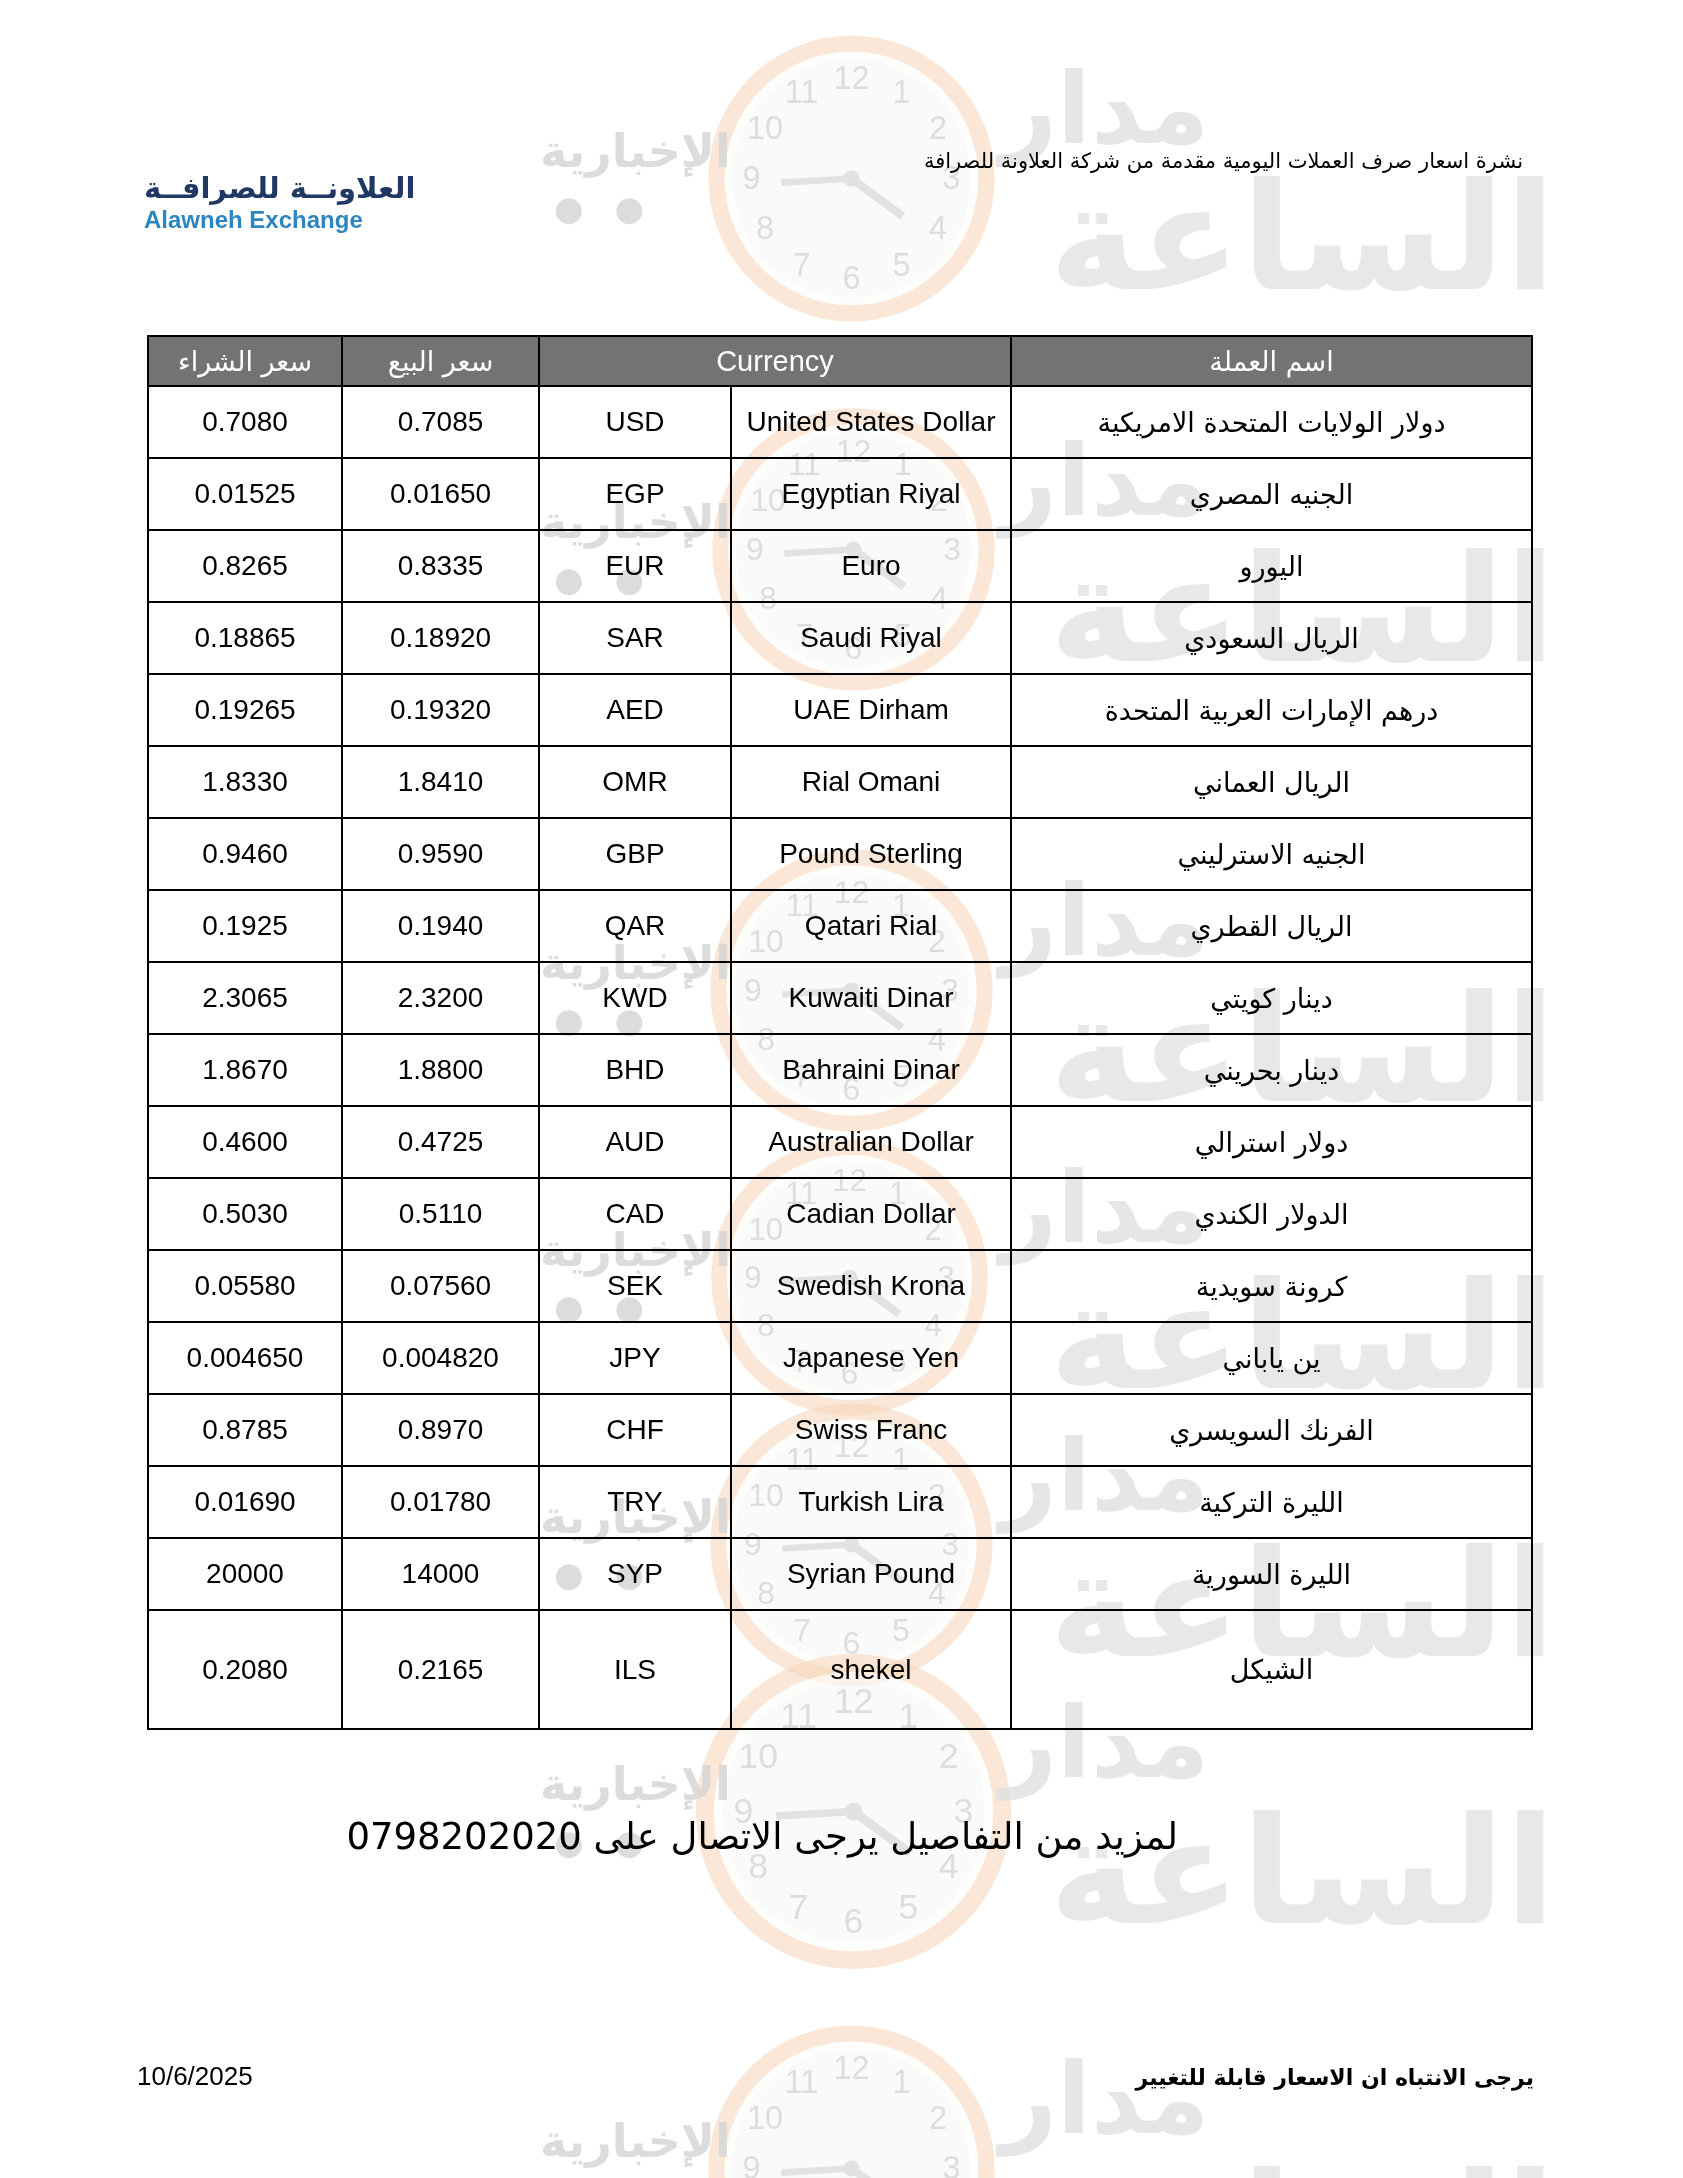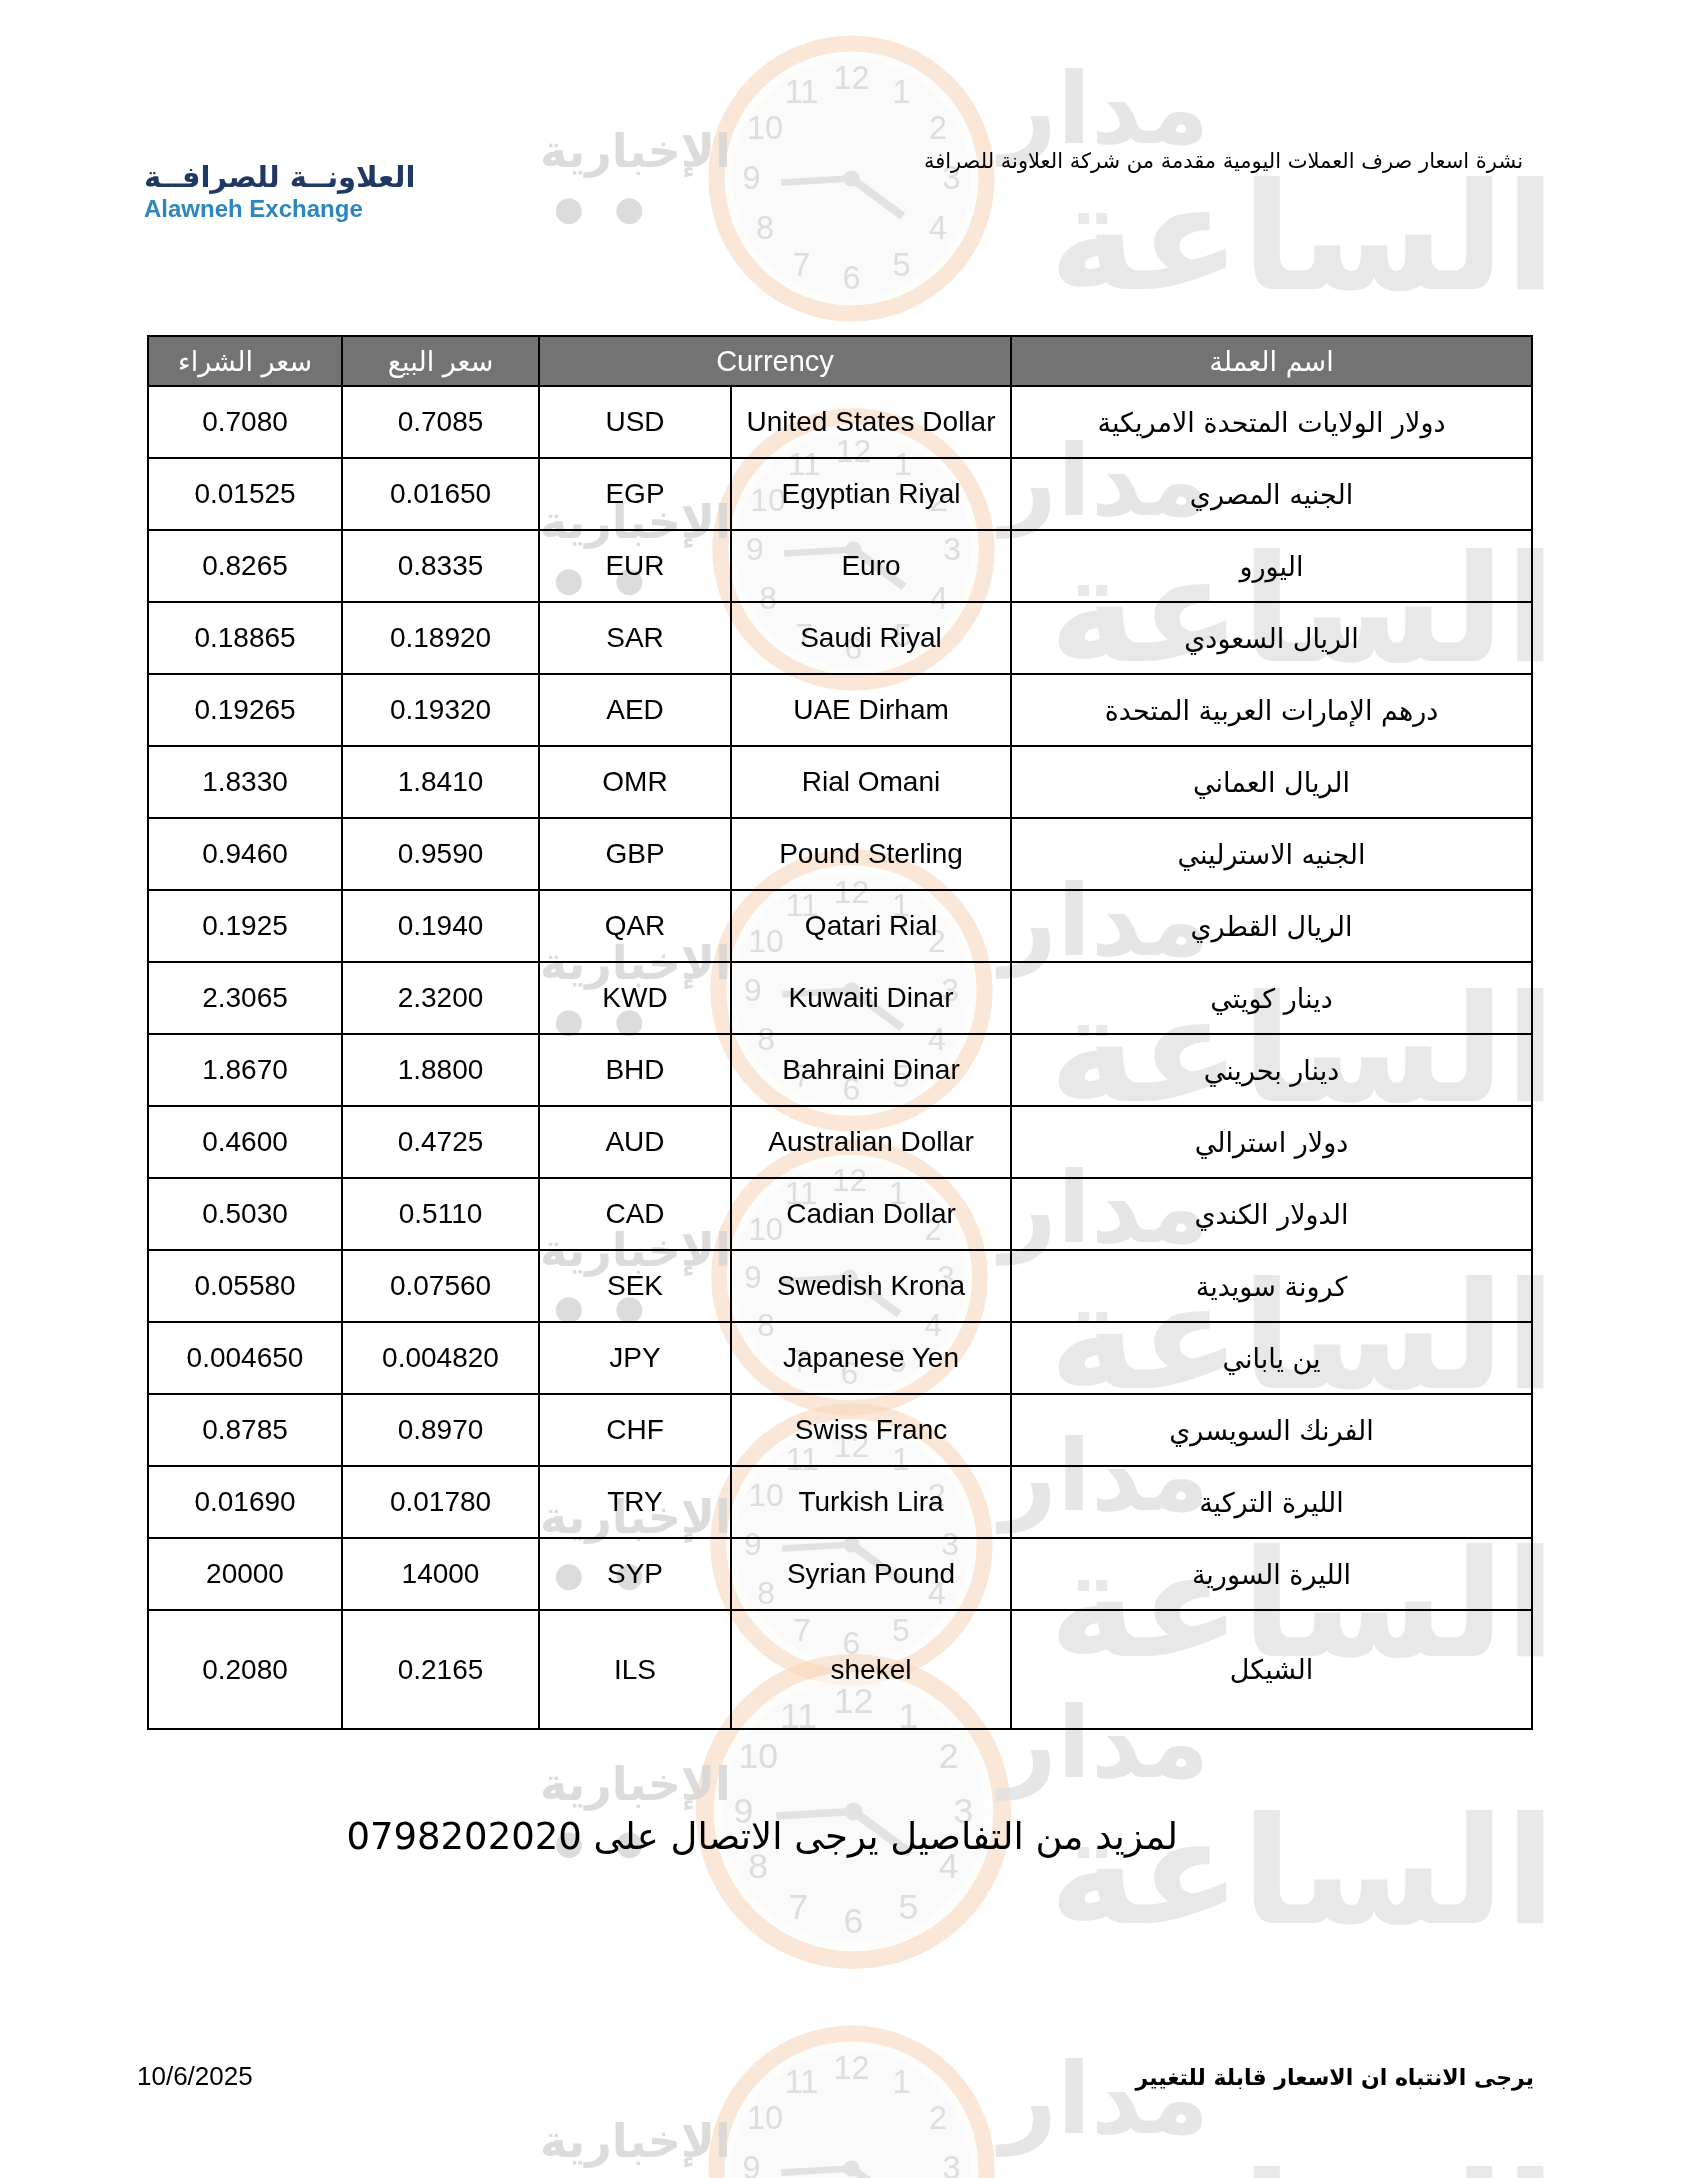--- a/index.html
+++ b/index.html
@@ -14,21 +14,21 @@
   .wm-abs { position:absolute; }
   .wm-side {
     color:#d6d6d6; font-size:46px; font-weight:bold; direction:rtl; opacity:.85;
   }
   .wm-dots { color:#d6d6d6; font-size:34px; letter-spacing:10px; opacity:.85; }
   .wm-madar { color:#e0e0e0; font-size:99px; font-weight:bold; direction:rtl; line-height:1; opacity:.8; }
   .wm-saa   { color:#e3e3e3; font-size:149px; font-weight:bold; direction:rtl; line-height:1; opacity:.8; }
   .wm-clock { opacity:.6; }
   
   .content { position:absolute; inset:0; z-index:1; }
-  .logo { position:absolute; left:144px; top:160px; line-height:1.2; }
+  .logo { position:absolute; left:144px; top:171px; line-height:1.2; }
   .logo-ar { display:block; font-size:29px; font-weight:bold; color:#1f3864; direction:rtl; }
   .logo-en { display:block; font-size:24px; font-weight:bold; color:#2e86c1; font-family:"Liberation Sans",sans-serif; }
   .doc-title {
     position:absolute; top:149px; right:160px;
     font-size:21px; font-weight:normal; color:#000; direction:rtl; white-space:nowrap;text-align:center;
   }
   table.rates {
     position:absolute; left:147px; top:335px; width:1384px;
     border-collapse:collapse; table-layout:fixed; background:transparent;
   }

